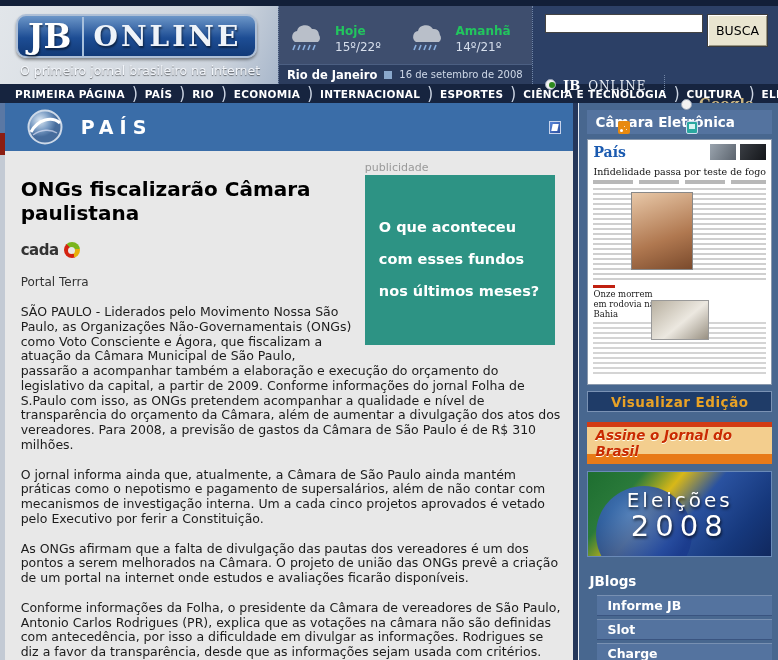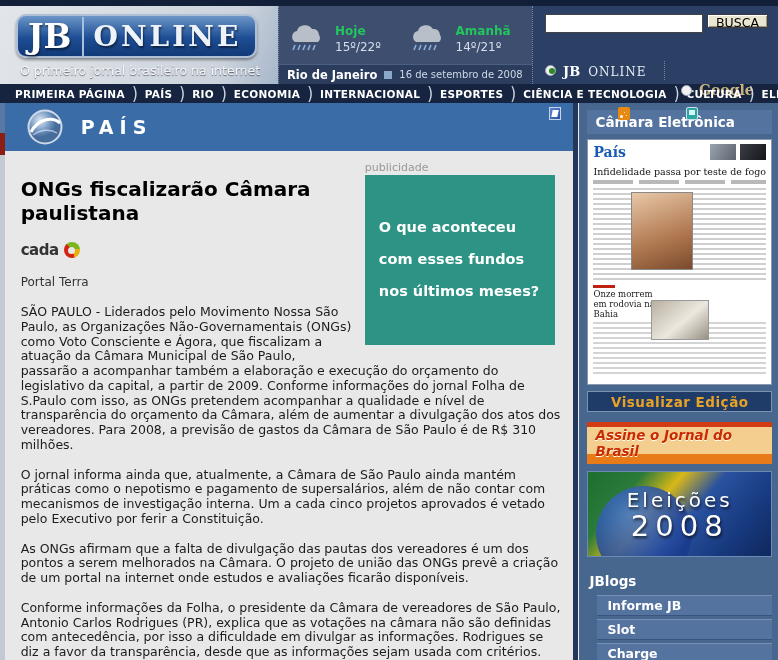--- a/index.html
+++ b/index.html
@@ -46,21 +46,21 @@
     padding:0 8px; border-top:1px solid #4c5f82;
   }
   .city { color:#fff; font-weight:bold; font-size:11.5px; }
   .city-marker { width:8px; height:8px; background:#8aa8cc; display:inline-block; }
   .date-txt { color:#cfd9e8; font-size:10px; }
 
   .search-panel { flex:1; background:#2c4066; border-left:1px dotted #7286a6; padding:8px 8px 0 12px; }
   .search-row { display:flex; gap:4px; }
   .search-input { width:158px; height:19px; border:1px solid #444; background:#fff; font-size:12px; padding:0 3px; }
   .busca-btn {
-    height:14px; background:#e9e5d0; border:1px solid #3c3c3c;
+    height:33px; background:#e9e5d0; border:1px solid #3c3c3c;
     box-shadow:inset 1px 1px 0 #fff, inset -1px -1px 0 #9a9784;
     font-size:12.5px; padding:0 8px; color:#000; font-family:"DejaVu Sans",sans-serif; cursor:pointer;
   }
   .radio-row { display:flex; align-items:center; margin-top:9px; }
   .radio-opt { display:flex; align-items:center; gap:7px; cursor:pointer; }
   .radio-opt.first { width:120px; border-right:1px dotted #7286a6; }
   .radio-opt.second { padding-left:16px;margin-top:40px; }
   .radio-circle { width:11px; height:11px; border-radius:50%; background:#f2f2f2; border:1px solid #9aa6b8; display:inline-block; position:relative; }
   .radio-circle.selected::after { content:""; position:absolute; left:2.5px; top:2.5px; width:6px; height:6px; border-radius:50%; background:#2e8a1e; }
   .radio-jb-prefix { font-family:"DejaVu Serif","Liberation Serif",serif; font-weight:bold; font-size:13px; color:#fff; }

